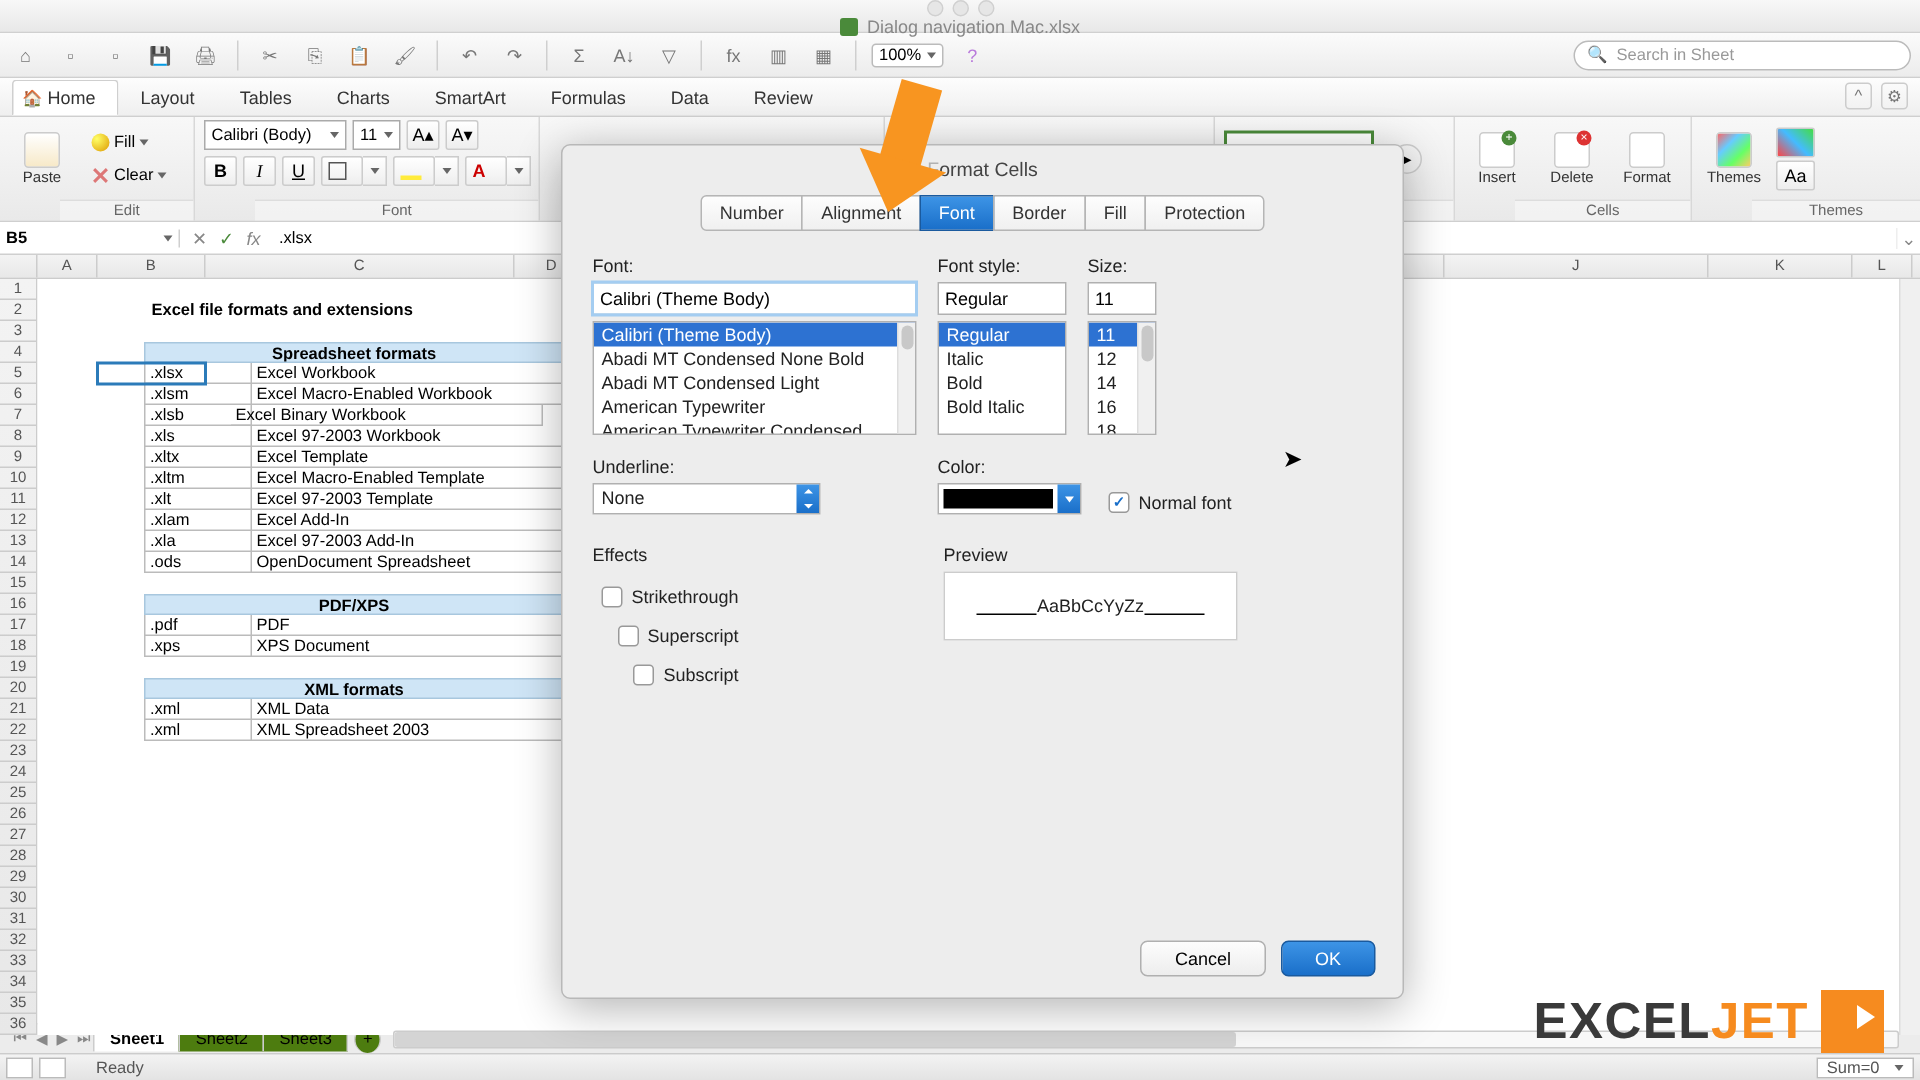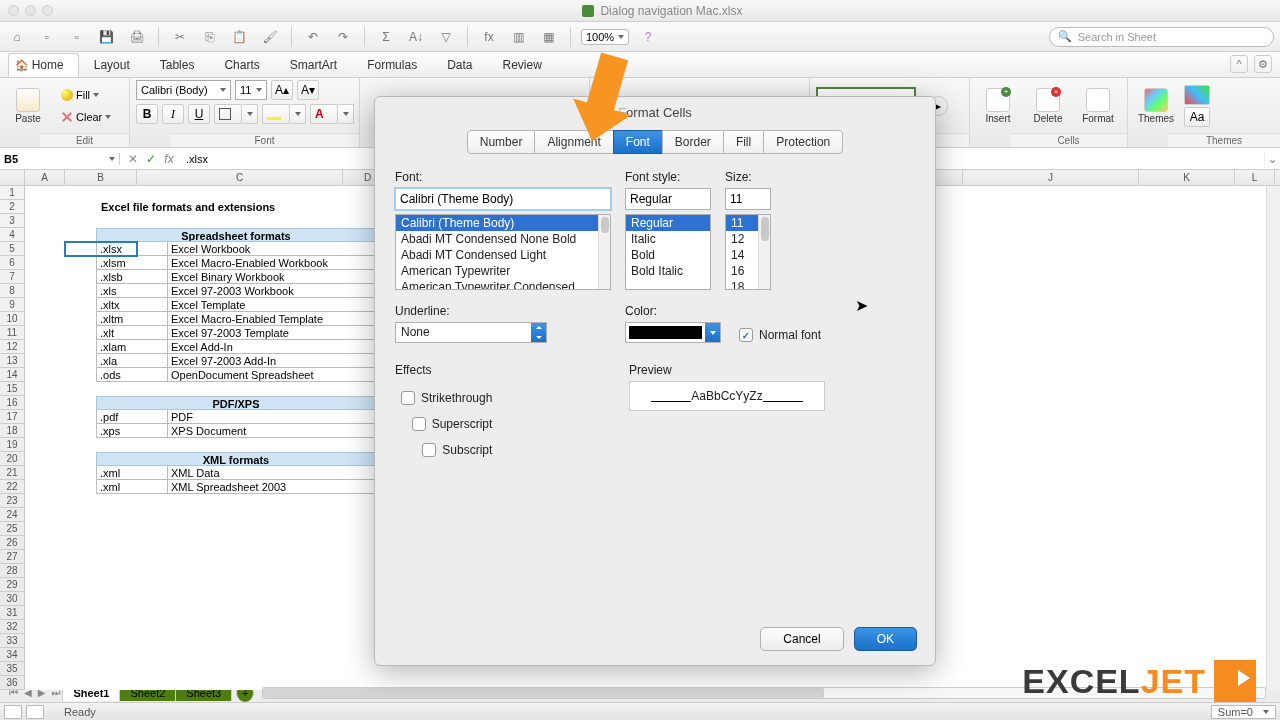--- a/index.html
+++ b/index.html
@@ -1,19 +1,19 @@
 <!DOCTYPE html>
 <html><head>
 <meta charset="utf-8">
 <style>
 * { box-sizing: border-box; margin: 0; padding: 0; font-family: -apple-system, "Helvetica Neue", Arial, sans-serif; }
 body { width: 1280px; height: 720px; background: #fff; overflow: hidden; position: relative; font-size: 12px; }
 
 
-.titlebar { height: 22px; background: linear-gradient(#f8f8f8,#e8e8e8); border-bottom: 1px solid #d0d0d0; display: flex; align-items: center; padding: 0 8px; }
+.titlebar { height: 22px; background: linear-gradient(#f8f8f8,#e8e8e8); border-bottom: 1px solid #d0d0d0; display: flex; align-items: center; padding: 0 8px; flex-direction: column; }
 .traffic { display: flex; gap: 6px; }
 .traffic span { width: 11px; height: 11px; border-radius: 50%; background: #e6e6e6; border:1px solid #d0d0d0; }
 .title-center { flex: 1; text-align: center; color: #888; font-size: 12px; display:flex; align-items:center; justify-content:center; gap:6px;}
 .title-center .xicon { width:12px;height:12px;background:#4a8a3a;border-radius:2px; }
 
 
 .toolbar { height: 30px; background: linear-gradient(#fbfbfb,#ececec); border-bottom: 1px solid #cfcfcf; display: flex; align-items: center; padding: 0 6px; gap: 8px; }
 .tbtn { width: 22px; height: 22px; border:1px solid transparent; border-radius:3px; display:flex; align-items:center; justify-content:center; color:#777; }
 .sep { width:1px; height:20px; background:#cfcfcf; margin:0 2px; }
 .zoom { border:1px solid #bbb; background:#fff; padding:1px 4px; font-size:11px; display:flex; align-items:center; gap:4px; border-radius:3px;}
@@ -127,21 +127,21 @@
 .colorsel .sw{flex:1;margin:3px;background:#000;height:13px;}
 .colorsel .dd{width:15px;background:linear-gradient(#3d94e6,#1a6fc9);height:100%;display:flex;align-items:center;justify-content:center;}
 .colorsel .dd:before{content:"";width:0;height:0;border-left:3px solid transparent;border-right:3px solid transparent;border-top:4px solid #fff;}
 .chk{display:flex;align-items:center;gap:6px;margin:6px 0;}
 .chk .box{width:14px;height:14px;border:1px solid #999;border-radius:3px;background:#fff;display:flex;align-items:center;justify-content:center;font-size:10px;color:#1a6fc9;}
 .chk.checked .box{background:#fff;}
 .chk.checked .box:after{content:"✓";font-weight:bold;}
 .effects{border-top:1px solid transparent;margin-top:14px;}
 .effcols{display:flex;gap:30px;margin-left:6px;}
 .effcols .ecol{display:flex;flex-direction:column;align-items:flex-end;}
-.preview-box{border:1px solid #ccc;background:#fff;width:196px;height:30px;display:flex;align-items:center;justify-content:center;font-size:12px;margin-top:4px;}
+.preview-box{border:1px solid #ccc;background:#fff;width:196px;height:46px;display:flex;align-items:center;justify-content:center;font-size:12px;margin-top:4px;}
 .preview-box .line{width:40px;height:1px;background:#000;margin-top:10px;}
 .dlgbtns{position:absolute;bottom:14px;right:18px;display:flex;gap:10px;}
 .dlgbtns button{padding:4px 22px;border:1px solid #b0b0b0;border-radius:5px;background:linear-gradient(#fdfdfd,#ededed);font-size:12px;}
 .dlgbtns button.ok{background:linear-gradient(#3d94e6,#1a6fc9);color:#fff;border-color:#1a5a9e;}
 
 
 .arrow-ptr{position:absolute;left:565px;top:54px;width:68px;height:100px;z-index:60;pointer-events:none;}
 .arrow-ptr .stem{position:absolute;left:18px;top:0;width:28px;height:64px;background:#f89520;transform:rotate(16deg);transform-origin:bottom center;}
 .arrow-ptr .head{position:absolute;left:2px;top:52px;width:0;height:0;border-left:30px solid transparent;border-right:30px solid transparent;border-top:36px solid #f89520;transform:rotate(16deg);}
 
@@ -408,21 +408,21 @@
     <div class="grid" id="grid">
       <div class="content">
         <div class="cell" style="left:42px;top:14px;font-weight:bold;">Excel file formats and extensions</div>
         <div class="cell hdr-blue" style="left:40px;top:42px;width:280px;height:14px;line-height:14px;">Spreadsheet formats</div>
         <div id="tbl1">
             <div class="cell" style="left: 40px; top: 56px; width: 72px; height: 14px; border-right: 1px solid rgb(187, 187, 187); border-bottom: 1px solid rgb(187, 187, 187); border-left: 1px solid rgb(187, 187, 187); border-image: initial; border-top: none;">.xlsx</div>
             <div class="cell" style="left: 112px; top: 56px; width: 208px; height: 14px; border-right: 1px solid rgb(187, 187, 187); border-bottom: 1px solid rgb(187, 187, 187); border-image: initial; border-top: none; border-left: none;">Excel Workbook</div>
             <div class="cell" style="left: 40px; top: 70px; width: 72px; height: 14px; border-right: 1px solid rgb(187, 187, 187); border-bottom: 1px solid rgb(187, 187, 187); border-left: 1px solid rgb(187, 187, 187); border-image: initial; border-top: none;">.xlsm</div>
             <div class="cell" style="left: 112px; top: 70px; width: 208px; height: 14px; border-right: 1px solid rgb(187, 187, 187); border-bottom: 1px solid rgb(187, 187, 187); border-image: initial; border-top: none; border-left: none;">Excel Macro-Enabled Workbook</div>
             <div class="cell" style="left: 40px; top: 84px; width: 72px; height: 14px; border-right: 1px solid rgb(187, 187, 187); border-bottom: 1px solid rgb(187, 187, 187); border-left: 1px solid rgb(187, 187, 187); border-image: initial; border-top: none;">.xlsb</div>
-            <div class="cell" style="left: 112px; top: 84px; width: 208px; height: 14px; border-right: 1px solid rgb(187, 187, 187); border-bottom: 1px solid rgb(187, 187, 187); border-image: initial; border-top: none; border-left: none;">Excel Binary Workbook</div>
+            <div class="cell" style="left: 98px; top: 84px; width: 208px; height: 14px; border-right: 1px solid rgb(187, 187, 187); border-bottom: 1px solid rgb(187, 187, 187); border-image: initial; border-top: none; border-left: none;">Excel Binary Workbook</div>
             <div class="cell" style="left: 40px; top: 98px; width: 72px; height: 14px; border-right: 1px solid rgb(187, 187, 187); border-bottom: 1px solid rgb(187, 187, 187); border-left: 1px solid rgb(187, 187, 187); border-image: initial; border-top: none;">.xls</div>
             <div class="cell" style="left: 112px; top: 98px; width: 208px; height: 14px; border-right: 1px solid rgb(187, 187, 187); border-bottom: 1px solid rgb(187, 187, 187); border-image: initial; border-top: none; border-left: none;">Excel 97-2003 Workbook</div>
             <div class="cell" style="left: 40px; top: 112px; width: 72px; height: 14px; border-right: 1px solid rgb(187, 187, 187); border-bottom: 1px solid rgb(187, 187, 187); border-left: 1px solid rgb(187, 187, 187); border-image: initial; border-top: none;">.xltx</div>
             <div class="cell" style="left: 112px; top: 112px; width: 208px; height: 14px; border-right: 1px solid rgb(187, 187, 187); border-bottom: 1px solid rgb(187, 187, 187); border-image: initial; border-top: none; border-left: none;">Excel Template</div>
             <div class="cell" style="left: 40px; top: 126px; width: 72px; height: 14px; border-right: 1px solid rgb(187, 187, 187); border-bottom: 1px solid rgb(187, 187, 187); border-left: 1px solid rgb(187, 187, 187); border-image: initial; border-top: none;">.xltm</div>
             <div class="cell" style="left: 112px; top: 126px; width: 208px; height: 14px; border-right: 1px solid rgb(187, 187, 187); border-bottom: 1px solid rgb(187, 187, 187); border-image: initial; border-top: none; border-left: none;">Excel Macro-Enabled Template</div>
             <div class="cell" style="left: 40px; top: 140px; width: 72px; height: 14px; border-right: 1px solid rgb(187, 187, 187); border-bottom: 1px solid rgb(187, 187, 187); border-left: 1px solid rgb(187, 187, 187); border-image: initial; border-top: none;">.xlt</div>
             <div class="cell" style="left: 112px; top: 140px; width: 208px; height: 14px; border-right: 1px solid rgb(187, 187, 187); border-bottom: 1px solid rgb(187, 187, 187); border-image: initial; border-top: none; border-left: none;">Excel 97-2003 Template</div>
             <div class="cell" style="left: 40px; top: 154px; width: 72px; height: 14px; border-right: 1px solid rgb(187, 187, 187); border-bottom: 1px solid rgb(187, 187, 187); border-left: 1px solid rgb(187, 187, 187); border-image: initial; border-top: none;">.xlam</div>
             <div class="cell" style="left: 112px; top: 154px; width: 208px; height: 14px; border-right: 1px solid rgb(187, 187, 187); border-bottom: 1px solid rgb(187, 187, 187); border-image: initial; border-top: none; border-left: none;">Excel Add-In</div>

